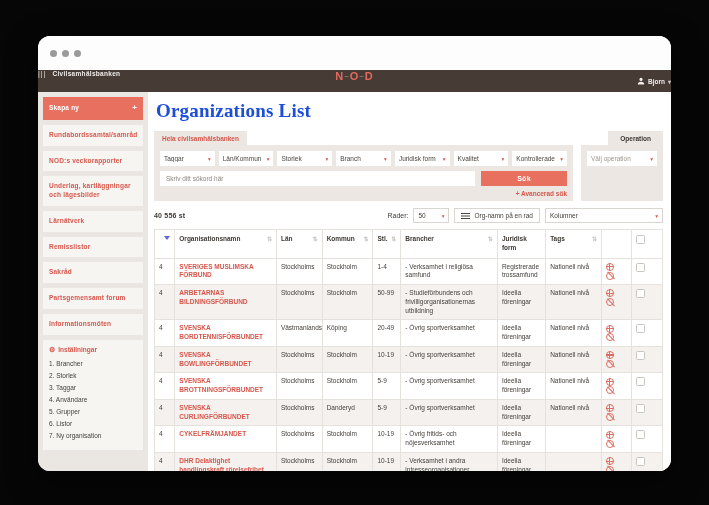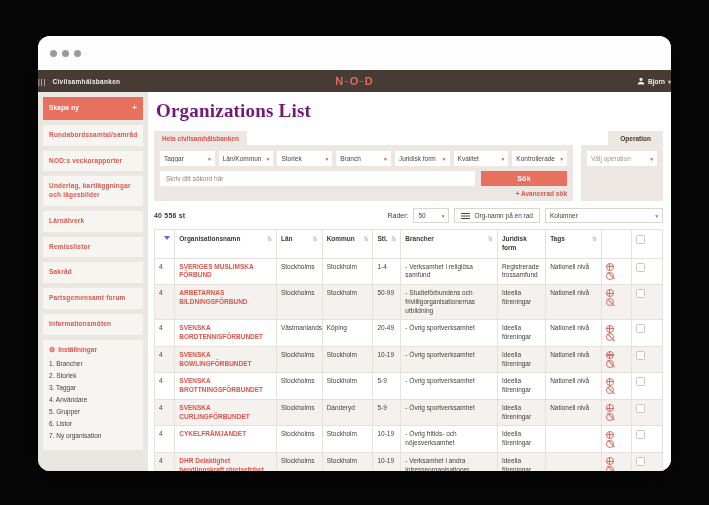--- a/index.html
+++ b/index.html
@@ -8,21 +8,21 @@
 
   .window{position:absolute;left:38px;top:36px;width:633px;height:435px;background:#fff;
     border-radius:12px;overflow:hidden;box-shadow:0 8px 30px rgba(0,0,0,.6);}
 
   
   .titlebar{height:34px;background:#fdfdfd;display:flex;align-items:center;padding-left:12px;}
   .dots{display:flex;gap:5px;}
   .dot{width:7px;height:7px;border-radius:50%;background:#9a9a9a;}
 
   
-  .appbar{height:22px;background:#463b35;display:flex;align-items:center;padding:0 0;color:#fff;position:relative;}
+  .appbar{height:22px;background:#463b35;display:flex;padding:0 0;color:#fff;position:relative;}
   .appbar .menu{font-size:7px;color:#e8e4e0;letter-spacing:1px;margin-right:6px;}
   .appbar .brand{font-size:6.5px;font-weight:bold;letter-spacing:.3px;color:#f1edea;}
   .logo{position:absolute;left:50%;transform:translateX(-50%);font-size:11px;font-weight:bold;color:#e4695e;letter-spacing:1px;}
   .logo .dash{color:#8d8078;font-size:8px;vertical-align:2px;}
   .userbox{margin-left:auto;display:flex;align-items:center;gap:3px;font-size:6.5px;font-weight:bold;color:#f1edea;}
   .user-svg{width:8px;height:8px;display:block;}
   .chev-w{font-size:6px;color:#cfc9c4;}
 
   
   .bodyrow{display:flex;height:379px;}
@@ -34,21 +34,21 @@
     padding:6px 6px;margin-bottom:5px;line-height:1.35;cursor:pointer;}
   .side-create{background:#e8705f;color:#fff;display:flex;justify-content:space-between;align-items:center;}
   .side-create .plus{font-size:8px;}
   .settings-card{background:#f7f5f2;padding:6px;margin-top:2px;}
   .settings-head{color:#d6574c;font-weight:bold;font-size:6.5px;display:flex;align-items:center;gap:3px;}
   .gear{font-size:7px;}
   .settings-list{margin-top:6px;}
   .settings-item{font-size:6.5px;color:#45403c;margin-bottom:5px;cursor:pointer;}
 
   
-  h1.pagetitle{font-family:"Liberation Serif",serif;font-size:19px;font-weight:600;color:#701a75;margin:2px 0 9px 2px;letter-spacing:.2px;}
+  h1.pagetitle{font-family:"Liberation Serif",serif;font-size:19px;font-weight:600;color:#1d4ed8;margin:2px 0 9px 2px;letter-spacing:.2px;}
 
   .tabrow{display:flex;justify-content:space-between;align-items:flex-end;}
   .tab{background:#ece7e2;font-size:6.5px;font-weight:bold;padding:4px 8px 3px;cursor:pointer;}
   .tab-left{color:#d6574c;}
   .tab-right{color:#3d3833;padding:4px 12px 3px;}
 
   .panelrow{display:flex;gap:8px;align-items:stretch;}
   .filterpanel{flex:1;background:#ece7e2;padding:6px 6px 4px;}
   .oppanel{width:82px;background:#ece7e2;padding:6px;}
 

